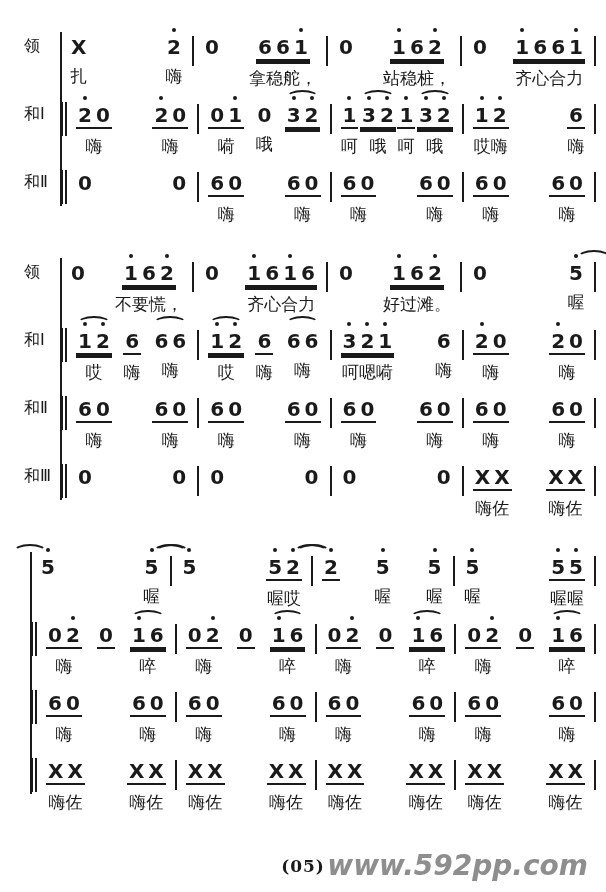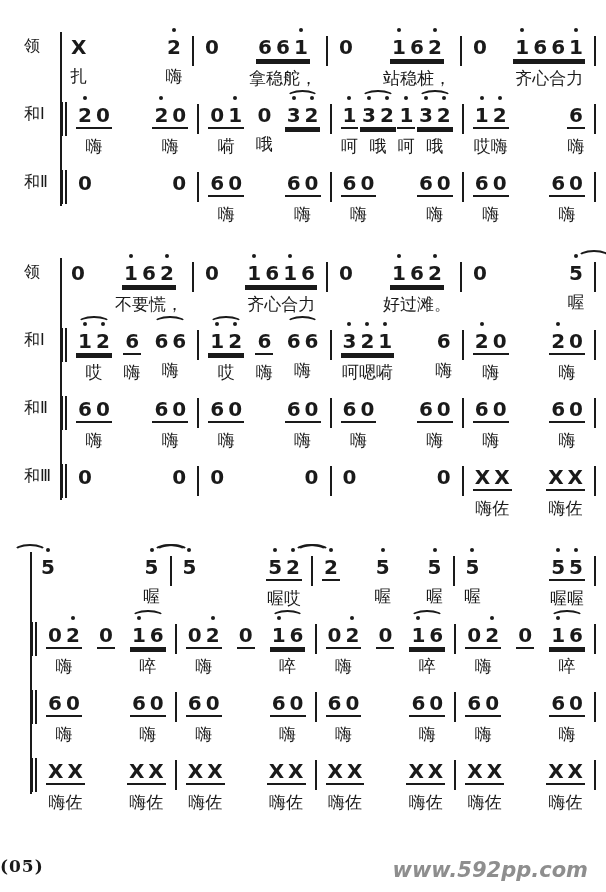--- a/index.html
+++ b/index.html
@@ -46,27 +46,27 @@
     position:absolute; top:-4px; left:1px; right:1px; height:11px;
     border:2px solid transparent; border-top:2px solid var(--ink);
     border-radius:50%; pointer-events:none;
   }
   .tie { position:absolute; top:-2px; width:30px; height:12px;
          border:2px solid transparent; border-top:2px solid var(--ink);
          border-radius:50%; pointer-events:none; }
   .tie.tie-r { right:-26px; }
   .tie.tie-l { left:-26px; }
   .footer-pageno {
-    position:absolute; bottom:16px; left:0; right:0; 
+    position:absolute; bottom:16px; left:0; right:0; text-align:center;
     font-family:"DejaVu Serif","Liberation Serif",serif; font-weight:bold;
     font-size:17px; color:var(--ink); letter-spacing:1px;
   }
   .watermark {
     position:absolute; bottom:10px; right:18px;
-    font-style:italic; font-weight:bold; font-size:21px; color:var(--watermark);
+    font-style:italic; font-weight:bold; font-size:28px; color:var(--watermark);
     font-family:"DejaVu Sans","Liberation Sans",sans-serif;
   }
 </style>
 </head>
 <body>
 
 <div class="page">
   <div>
       <div class="system sys1">
         <div class="line">

